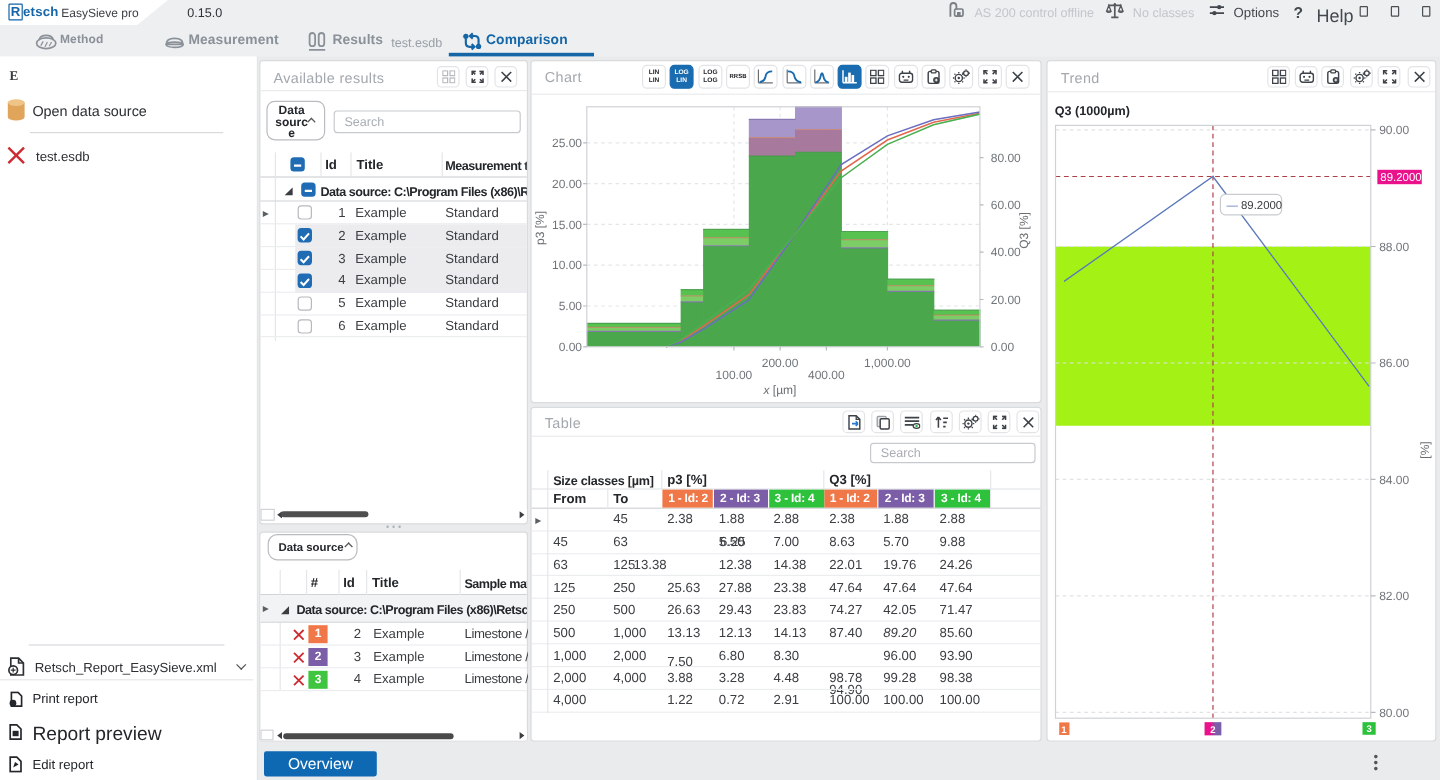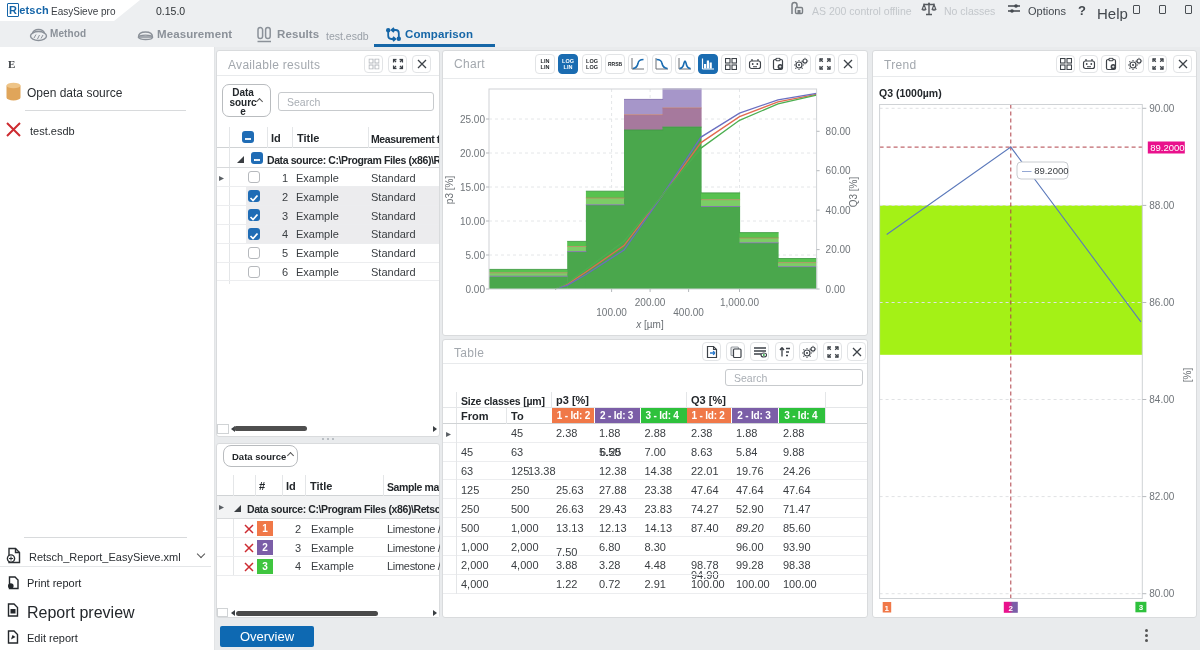--- a/index.html
+++ b/index.html
@@ -546,21 +546,21 @@
 <div class="abs num" style="left:691px;top:427.4px;">2.38</div>
 <div class="abs num" style="left:736px;top:427.4px;">1.88</div>
 <div class="abs num" style="left:783px;top:427.4px;">2.88</div>
 <div class="abs" style="left:443px;top:460.5px;width:424px;height:1px;background:#ecedef;"></div>
 <div class="abs num" style="left:461px;top:446.3px;">45</div>
 <div class="abs num" style="left:511px;top:446.3px;">63</div>
 <div class="abs num" style="left:572px;top:446.3px;margin-left:28px;">6.25</div>
 <div class="abs num" style="left:599px;top:446.3px;">5.50</div>
 <div class="abs num" style="left:644.5px;top:446.3px;">7.00</div>
 <div class="abs num" style="left:691px;top:446.3px;">8.63</div>
-<div class="abs num" style="left:736px;top:446.3px;">5.84</div>
+<div class="abs num" style="left:736px;top:446.3px;">5.70</div>
 <div class="abs num" style="left:783px;top:446.3px;">9.88</div>
 <div class="abs" style="left:443px;top:479.4px;width:424px;height:1px;background:#ecedef;"></div>
 <div class="abs num" style="left:461px;top:465.1px;">63</div>
 <div class="abs num" style="left:511px;top:465.1px;">125</div>
 <div class="abs num" style="left:528px;top:465.1px;">13.38</div>
 <div class="abs num" style="left:599px;top:465.1px;">12.38</div>
 <div class="abs num" style="left:644.5px;top:465.1px;">14.38</div>
 <div class="abs num" style="left:691px;top:465.1px;">22.01</div>
 <div class="abs num" style="left:736px;top:465.1px;">19.76</div>
 <div class="abs num" style="left:783px;top:465.1px;">24.26</div>
@@ -573,21 +573,21 @@
 <div class="abs num" style="left:691px;top:484.0px;">47.64</div>
 <div class="abs num" style="left:736px;top:484.0px;">47.64</div>
 <div class="abs num" style="left:783px;top:484.0px;">47.64</div>
 <div class="abs" style="left:443px;top:517.1px;width:424px;height:1px;background:#ecedef;"></div>
 <div class="abs num" style="left:461px;top:502.8px;">250</div>
 <div class="abs num" style="left:511px;top:502.8px;">500</div>
 <div class="abs num" style="left:556px;top:502.8px;">26.63</div>
 <div class="abs num" style="left:599px;top:502.8px;">29.43</div>
 <div class="abs num" style="left:644.5px;top:502.8px;">23.83</div>
 <div class="abs num" style="left:691px;top:502.8px;">74.27</div>
-<div class="abs num" style="left:736px;top:502.8px;">52.90</div>
+<div class="abs num" style="left:736px;top:502.8px;">42.05</div>
 <div class="abs num" style="left:783px;top:502.8px;">71.47</div>
 <div class="abs" style="left:443px;top:535.9px;width:424px;height:1px;background:#ecedef;"></div>
 <div class="abs num" style="left:461px;top:521.6px;">500</div>
 <div class="abs num" style="left:511px;top:521.6px;">1,000</div>
 <div class="abs num" style="left:556px;top:521.6px;">13.13</div>
 <div class="abs num" style="left:599px;top:521.6px;">12.13</div>
 <div class="abs num" style="left:644.5px;top:521.6px;">14.13</div>
 <div class="abs num" style="left:691px;top:521.6px;">87.40</div>
 <div class="abs num" style="left:736px;top:521.6px;font-style:italic;">89.20</div>
 <div class="abs num" style="left:783px;top:521.6px;">85.60</div>

